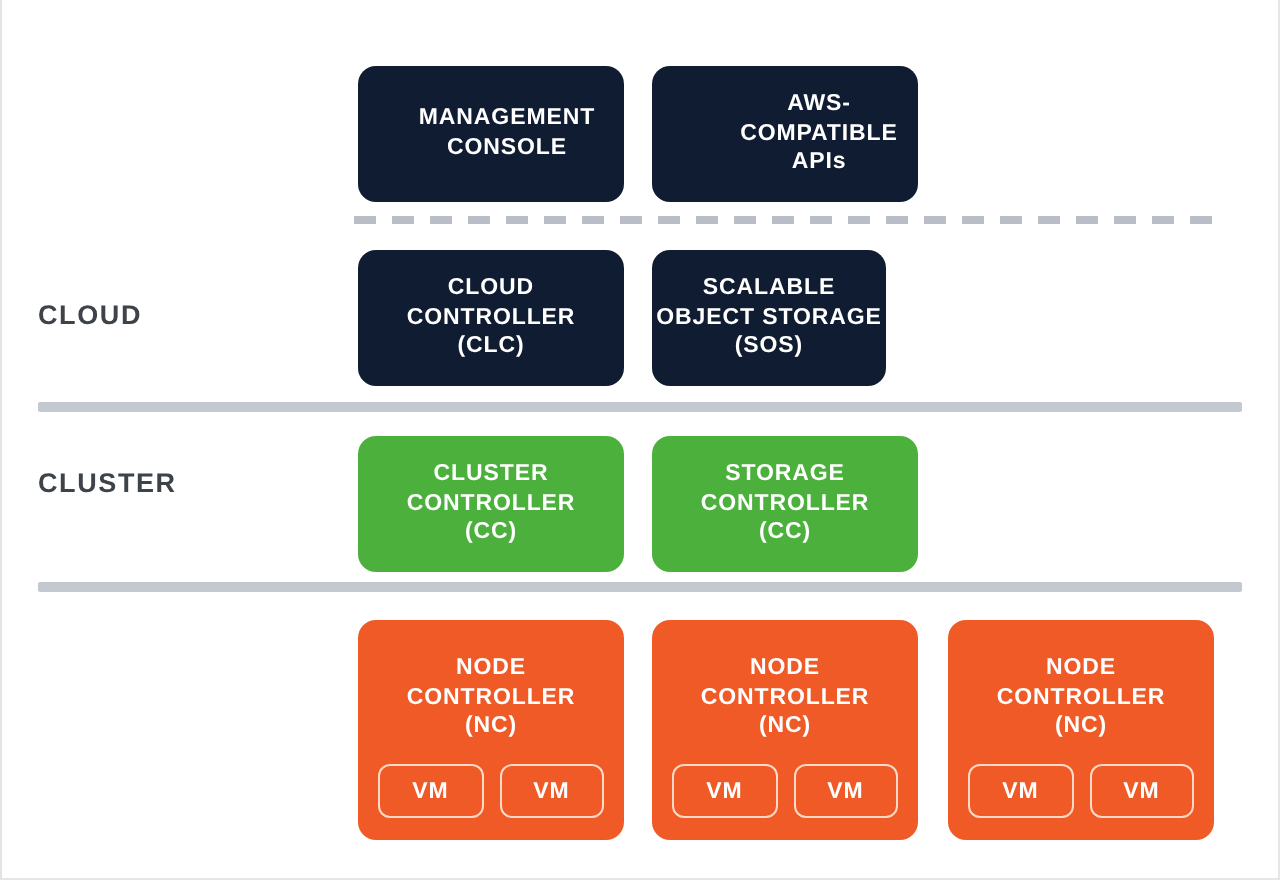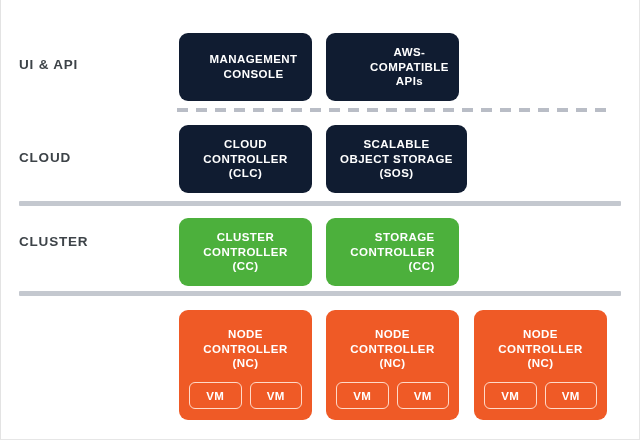--- a/index.html
+++ b/index.html
@@ -121,23 +121,20 @@
     font-weight: bold;
     letter-spacing: 0.5px;
     color: #ffffff;
   }
 </style>
 </head>
 <body>
 
 <div id="canvas">
 
-  <div class="tier-label" style="top:57px;">
-    <div class="tl-title">UI &amp; API</div>
-  </div>
 
   <div class="tier-label" style="top:150px;">
     <div class="tl-title">CLOUD</div>
   </div>
 
   <div class="tier-label" style="top:234px;">
     <div class="tl-title">CLUSTER</div>
   </div>
 
 
@@ -154,33 +151,33 @@
     <div class="box-title">AWS-COMPATIBLE
 APIs</div>
   </div>
 
   <div class="box dark r-cloud" style="left:178px; top:125px; width:133px; height:68px;">
     <div class="box-title">CLOUD
 CONTROLLER
 (CLC)</div>
   </div>
 
-  <div class="box dark r-cloud" style="left:325px; top:125px; width:141px; height:68px;">
+  <div class="box dark r-cloud" style="left:325px; top:125px; width:117px; height:68px;">
     <div class="box-title">SCALABLE
 OBJECT STORAGE
 (SOS)</div>
   </div>
 
   <div class="box green r-cluster" style="left:178px; top:218px; width:133px; height:68px;">
     <div class="box-title">CLUSTER
 CONTROLLER
 (CC)</div>
   </div>
 
-  <div class="box green r-cluster" style="left:325px; top:218px; width:133px; height:68px;text-align:right;">
+  <div class="box green r-cluster" style="left:325px; top:218px; width:133px; height:68px;">
     <div class="box-title">STORAGE
 CONTROLLER
 (CC)</div>
   </div>
 
   <div class="box node" style="left:178px; top:310px; width:133px; height:110px;">
     <div class="box-title">NODE
 CONTROLLER
 (NC)</div>
     <div class="vm-row">

